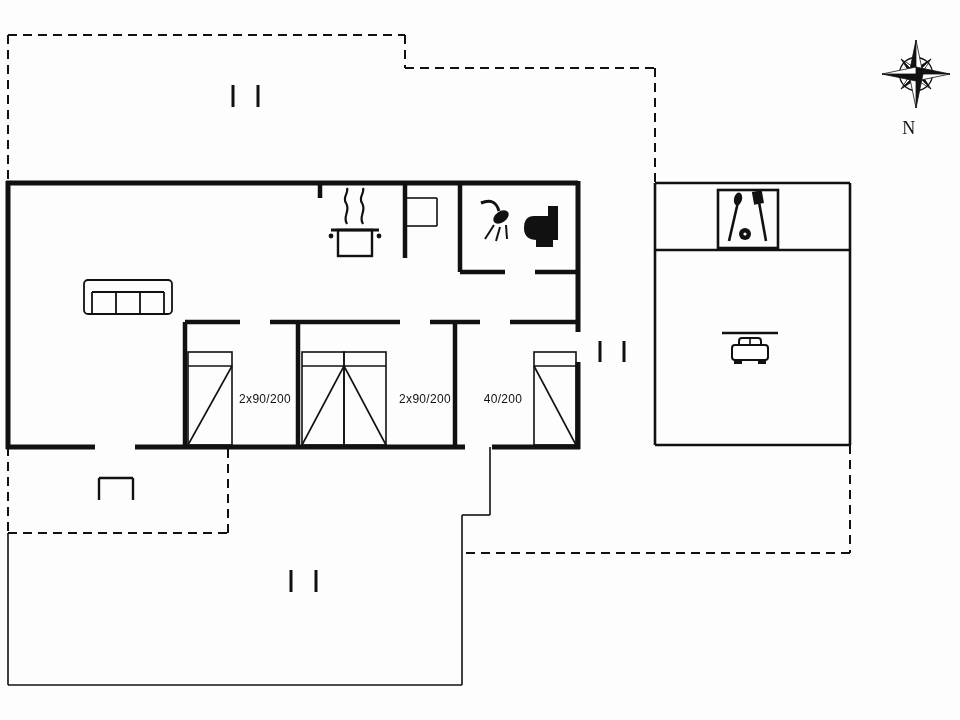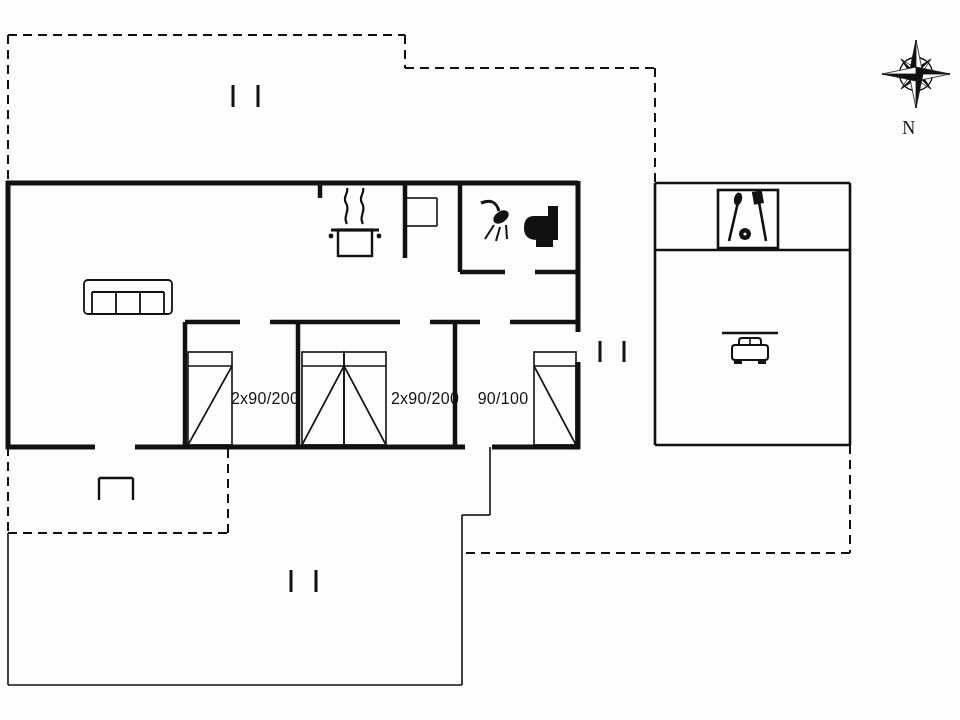--- a/index.html
+++ b/index.html
@@ -10,21 +10,21 @@
     overflow: hidden;
   }
   #plan {
     position: relative;
     width: 960px; height: 720px;
   }
   #plan svg { position: absolute; left: 0; top: 0; }
   .label {
     position: absolute;
     transform: translate(-50%, -50%);
-    font-size: 16px;
+    font-size: 12px;
     color: #111;
     white-space: nowrap;
     letter-spacing: 0.3px;
   }
   .compass-label {
     font-family: "Liberation Serif", serif;
     font-size: 18px;
   }
 </style>
 </head>
@@ -206,17 +206,17 @@
       <polygon points="882,74 916,74 916,67" fill="#fff"></polygon>
     </g>
   </g>
 
 </svg>
 
 <div class="label" style="left:265px; top:399px;">2x90/200</div>
 
 <div class="label" style="left:425px; top:399px;">2x90/200</div>
 
-<div class="label" style="left:503px; top:399px;">90/100</div>
+<div class="label" style="left:503px; top:399px;">40/200</div>
 
 <div class="label compass-label" style="left:909px; top:128px;">N</div>
 
 </div>
 
 </body></html>

